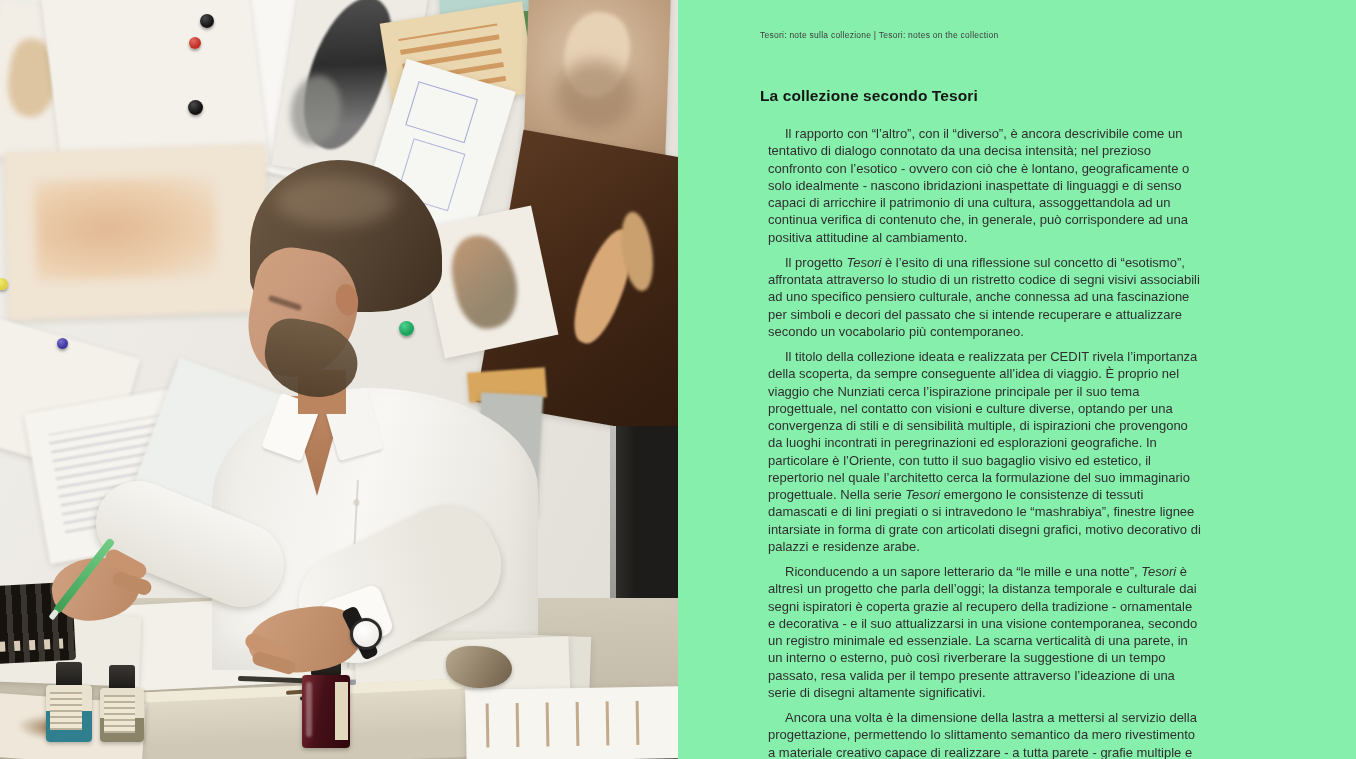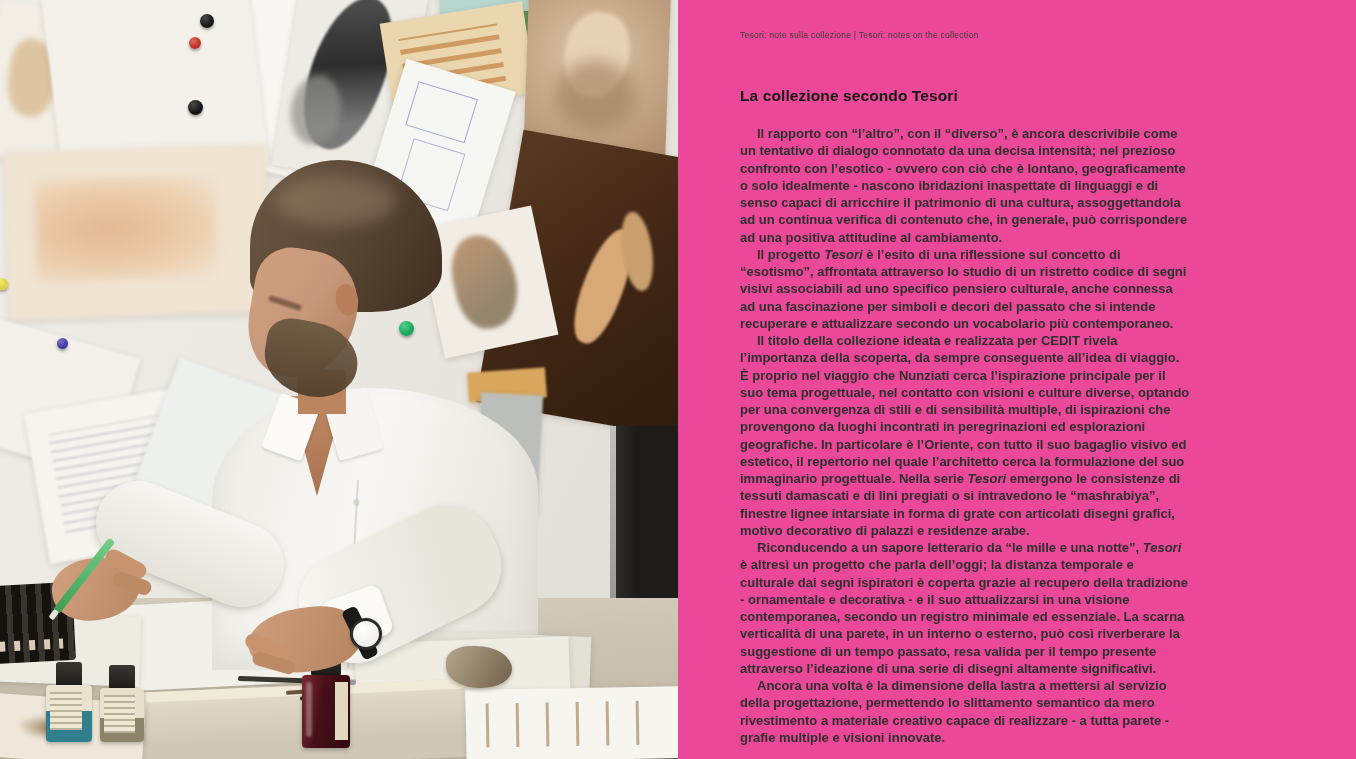--- a/index.html
+++ b/index.html
@@ -134,26 +134,26 @@
     background:linear-gradient(100deg,#f7f6f2,#e8e5dd 70%);box-shadow:0 3px 6px rgba(90,85,70,.22);}
   .cuff{left:326px;top:592px;width:62px;height:52px;border-radius:10px;transform:rotate(-20deg);background:#fbfaf7;box-shadow:0 2px 4px rgba(90,85,70,.25);}
   .hand-l{left:248px;top:608px;width:112px;height:64px;border-radius:50% 42% 42% 52%;transform:rotate(-8deg);
     background:linear-gradient(120deg,#cf9f7d,#b5835f);}
   .finger-l1{left:244px;top:640px;width:48px;height:16px;border-radius:8px;background:#c7946f;transform:rotate(24deg);}
   .finger-l2{left:252px;top:656px;width:44px;height:14px;border-radius:7px;background:#bd8a66;transform:rotate(16deg);}
   .watch-strap{left:352px;top:606px;width:16px;height:54px;border-radius:5px;transform:rotate(-26deg);background:#1c1a18;}
   .watch-face{left:350px;top:618px;width:26px;height:26px;border-radius:50%;background:radial-gradient(circle at 40% 35%,#ffffff,#e8e6e0);border:3px solid #2a2a28;box-shadow:0 1px 3px rgba(0,0,0,.35);}
 
   
-  .page-right{position:relative;width:814px;height:759px;background:#ec4899;box-sizing:border-box;
-    padding:30px 121px 0 62px;}
+  .page-right{position:relative;width:814px;height:759px;background:#86efac;box-sizing:border-box;
+    padding:30px 121px 0 82px;}
   .running-head{font-size:8.5px;letter-spacing:.25px;color:var(--header-text,#3c3c3c);white-space:nowrap;}
   .title{margin:47px 0 0 0;font-size:15.5px;font-weight:700;letter-spacing:.1px;color:var(--title-text,#161616);}
   .body-copy{margin-top:20px;width:450px;font-size:13px;line-height:17.25px;color:var(--body-text,#2f2f2f);}
-  .body-copy p{margin:0;text-indent:17px;font-weight:bold;}
+  .body-copy p{margin:8px;text-indent:17px;}
   .body-copy .it{font-style:italic;}
 </style>
 </head>
 <body>
 
 <div class="spread">
 
   <div class="photo">
 
     <div class="paper pp-chair softer">

